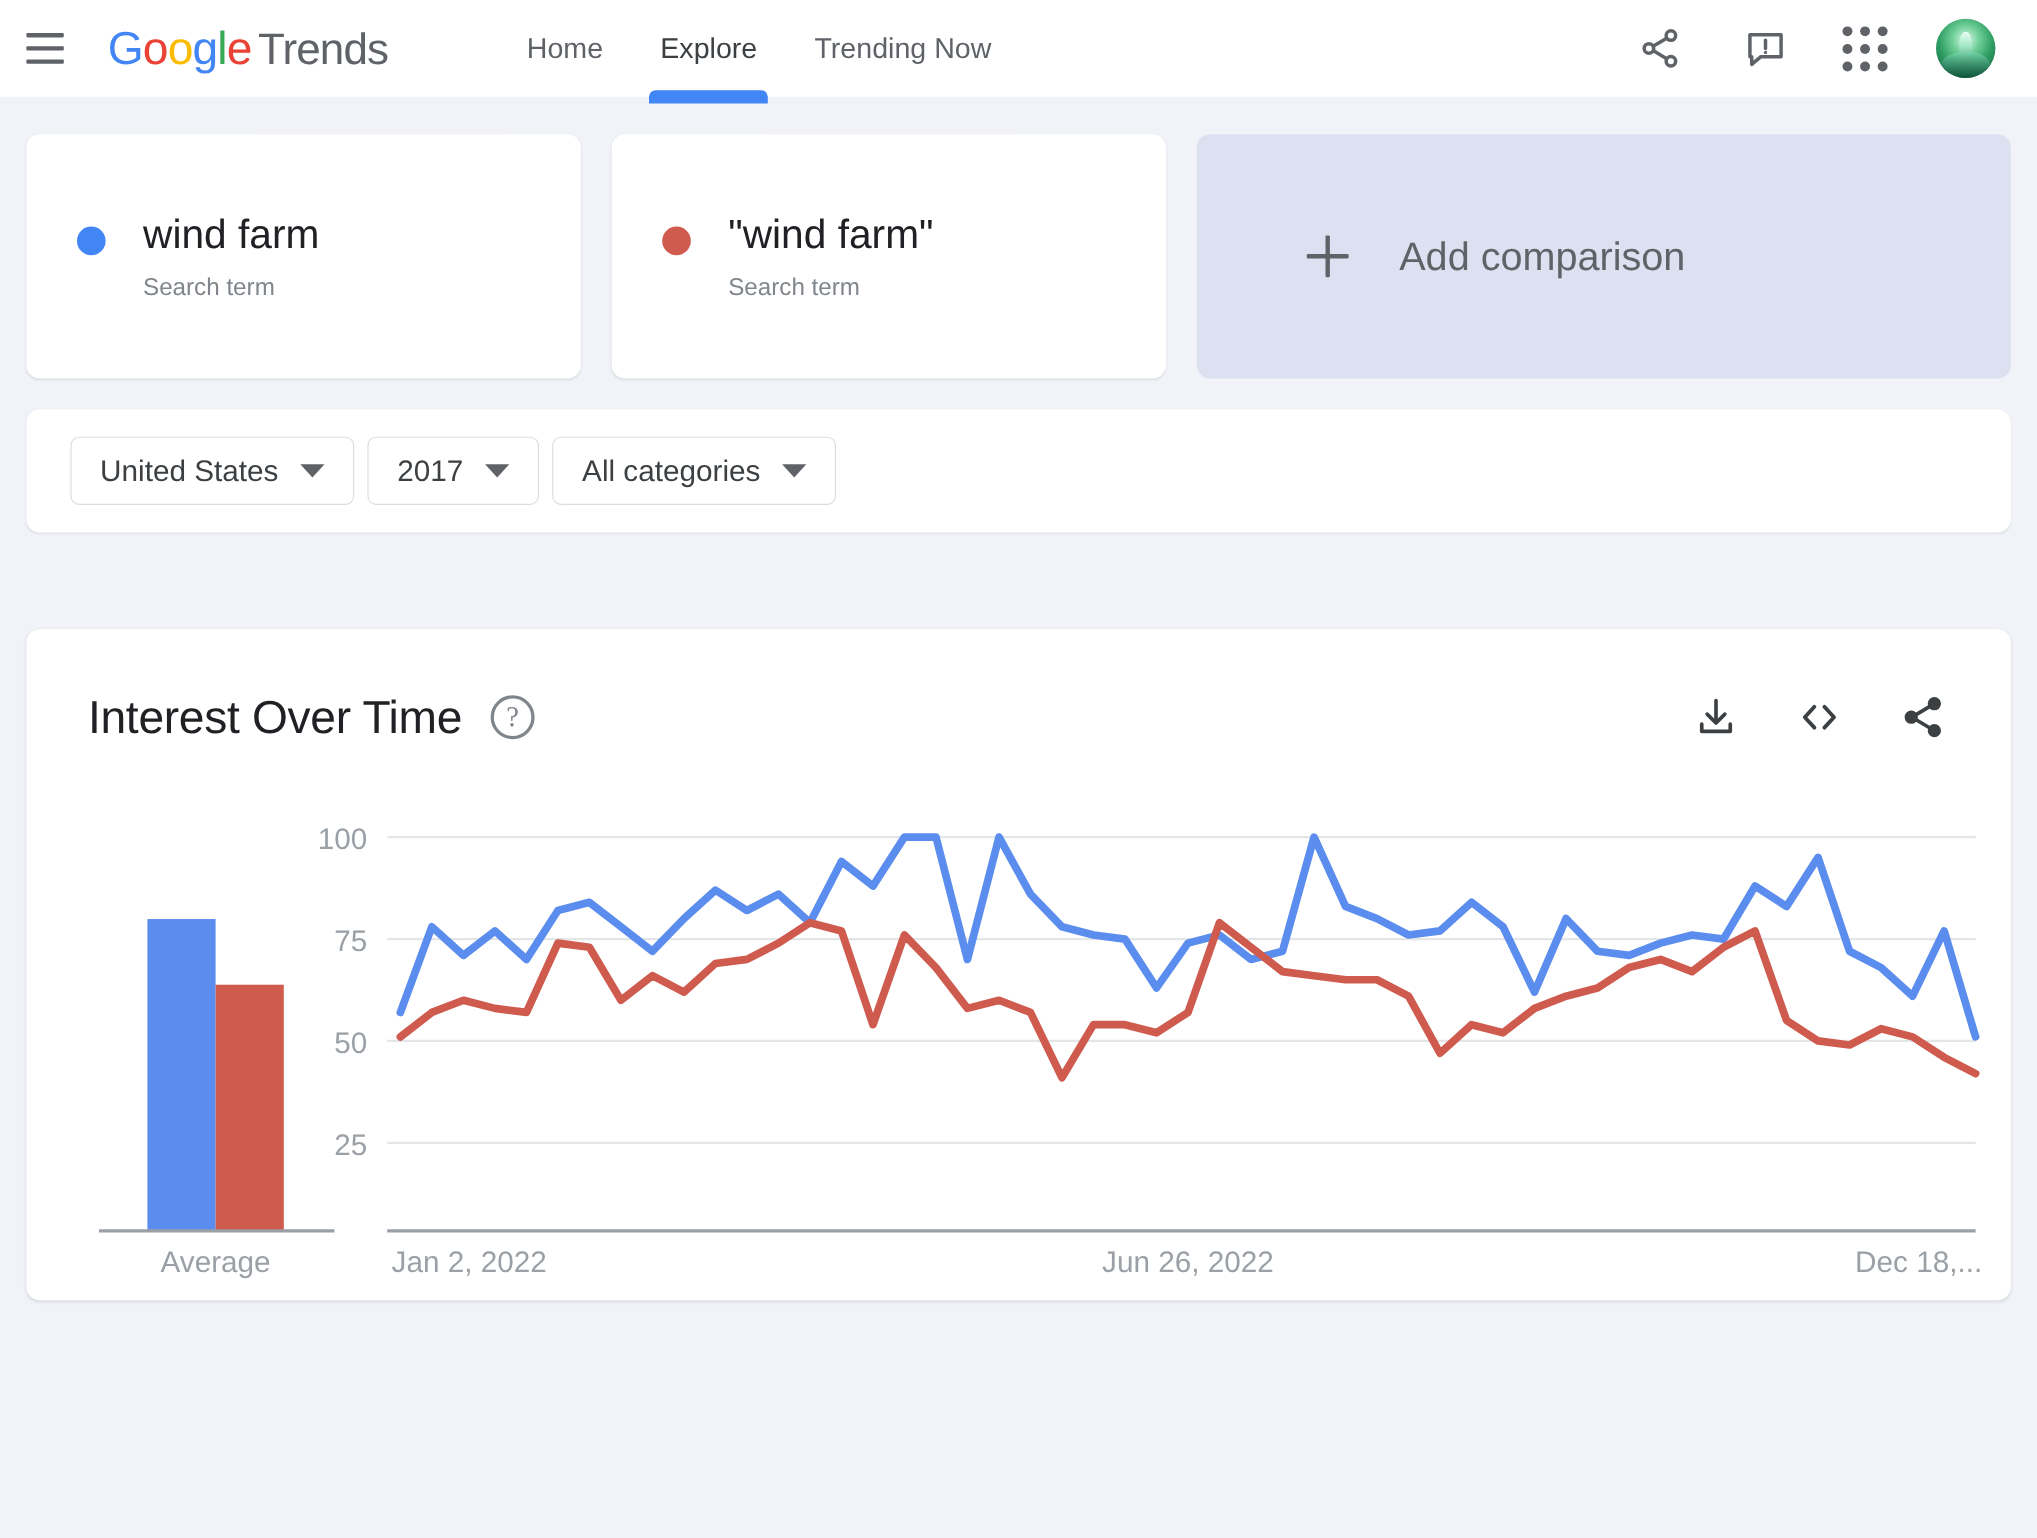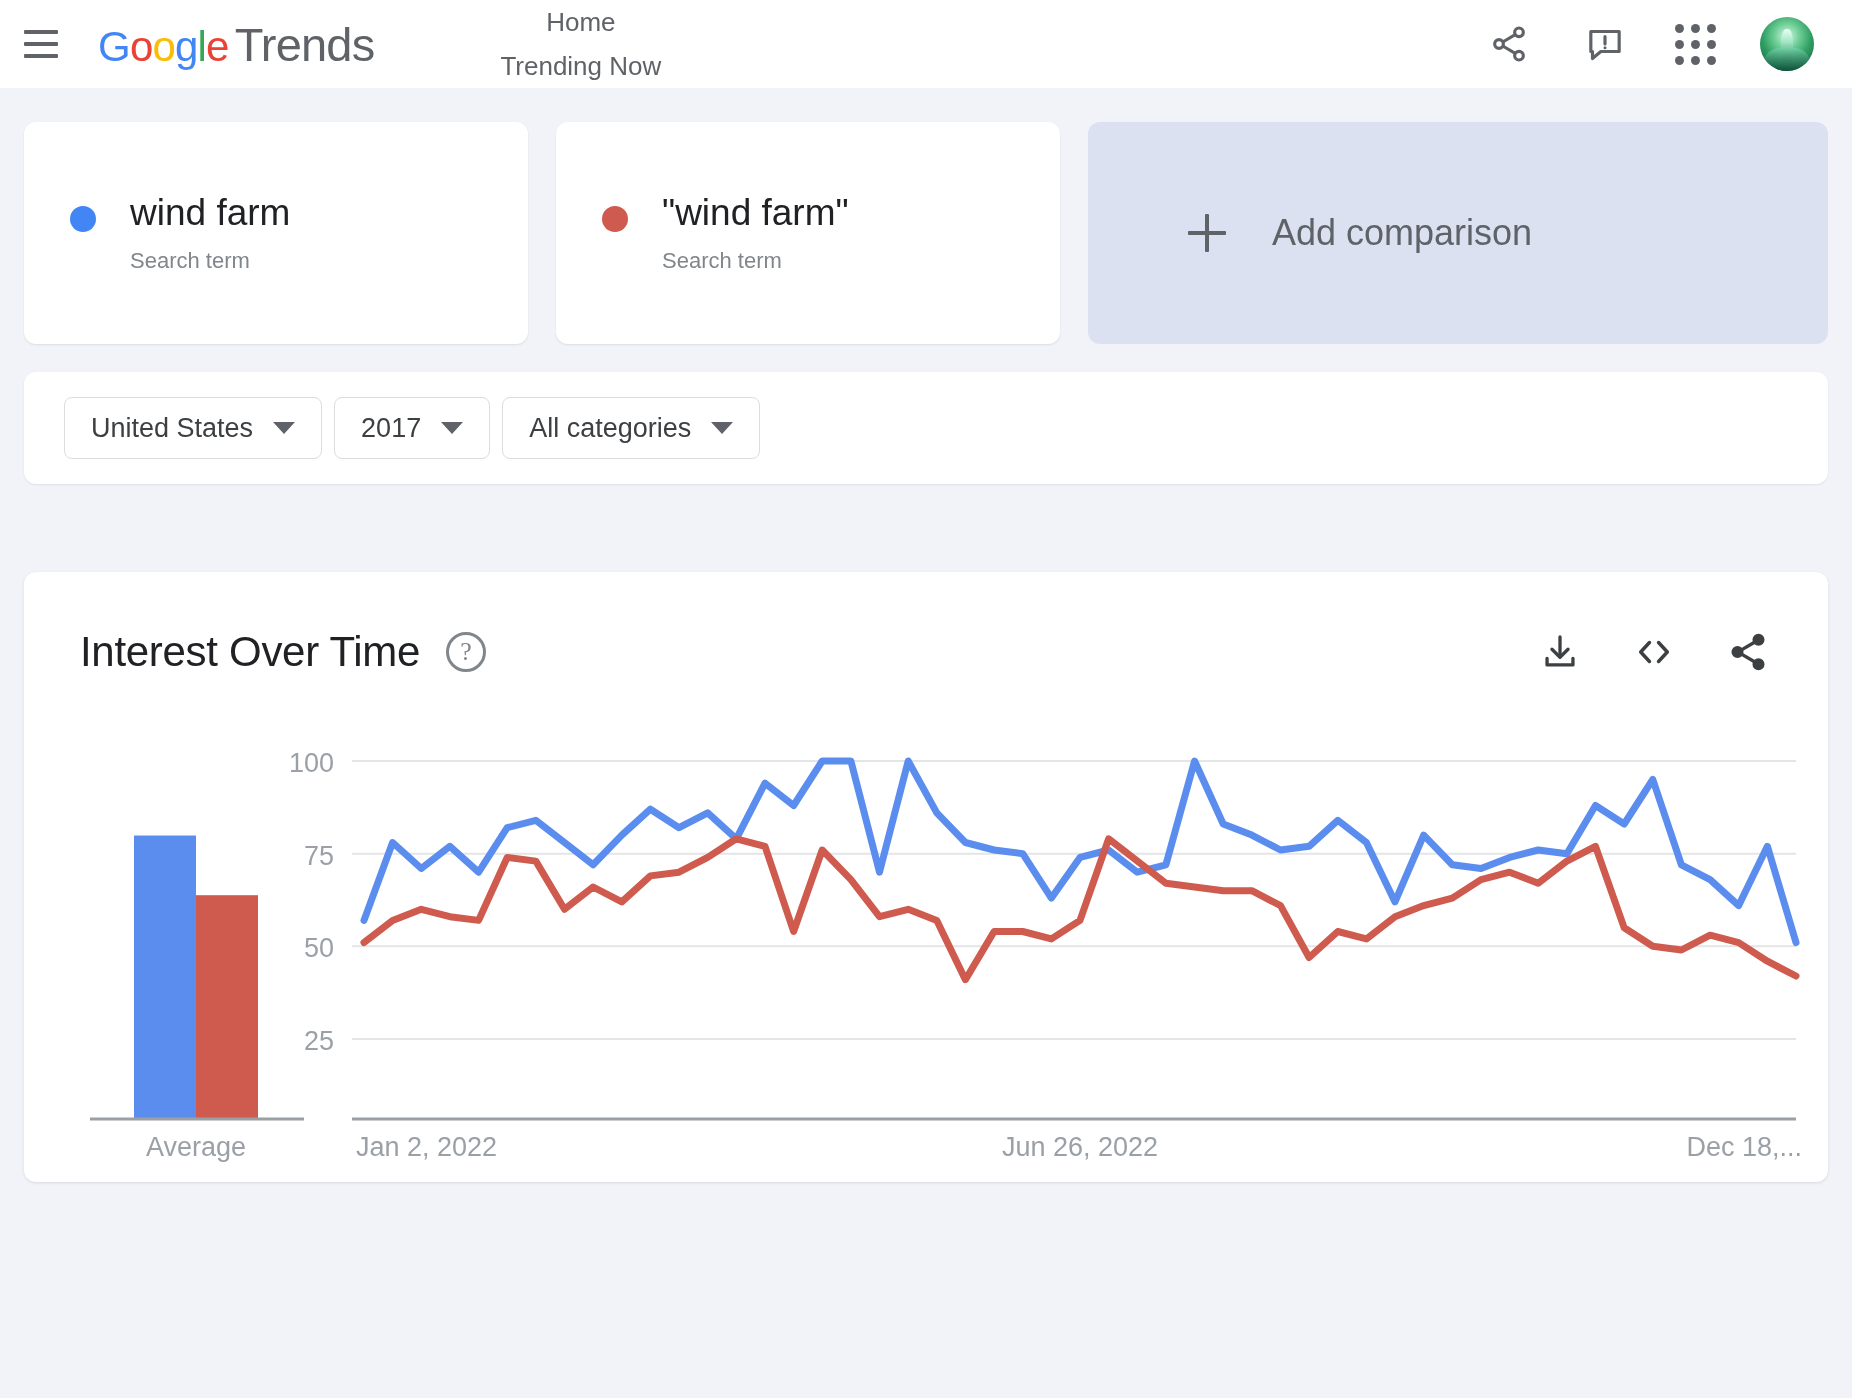--- a/index.html
+++ b/index.html
@@ -39,27 +39,26 @@
     display: flex; align-items: baseline;
     margin-left: 26px;
     font-size: 42px;
     letter-spacing: -0.8px;
     white-space: nowrap;
     cursor: pointer;
   }
   .brand .g1 { color:#4285F4; } .brand .g2 { color:#EA4335; }
   .brand .g3 { color:#FBBC05; } .brand .g4 { color:#4285F4; }
   .brand .g5 { color:#34A853; } .brand .g6 { color:#EA4335; }
-  .brand .trends { color:#5f6368; margin-left: 6px; font-size: 47px; }
+  .brand .trends { color:#5f6368; margin-left: 6px; font-size: 40px; }
 
   .navtabs {
     display: flex; align-items: center;
     margin-left: 100px; height: 88px;
     gap: 0px;
-    flex-direction: column;
   }
   .navtab {
     font-size: 26px;
     color: #5f6368;
     padding: 0 26px;
     height: 88px;
     display: flex; align-items: center;
     position: relative;
     cursor: pointer;
     white-space: nowrap;
@@ -236,20 +235,21 @@
       <span class="g2">o</span>
       <span class="g3">o</span>
       <span class="g4">g</span>
       <span class="g5">l</span>
       <span class="g6">e</span>
       <span class="trends">Trends</span>
   </div>
 
   <div class="navtabs">
     <div class="navtab">Home</div>
+    <div class="navtab active">Explore</div>
     <div class="navtab">Trending Now</div>
   </div>
 
   <div class="topright">
     <div class="icon-btn">
       <svg width="40" height="40" viewBox="0 0 24 24" fill="none" stroke="#5f6368" stroke-width="1.9">
         <circle cx="18" cy="5" r="2.6"></circle>
           <circle cx="6" cy="12" r="2.6"></circle>
           <circle cx="18" cy="19" r="2.6"></circle>
         <line x1="8.3" y1="10.8" x2="15.7" y2="6.4"></line>

